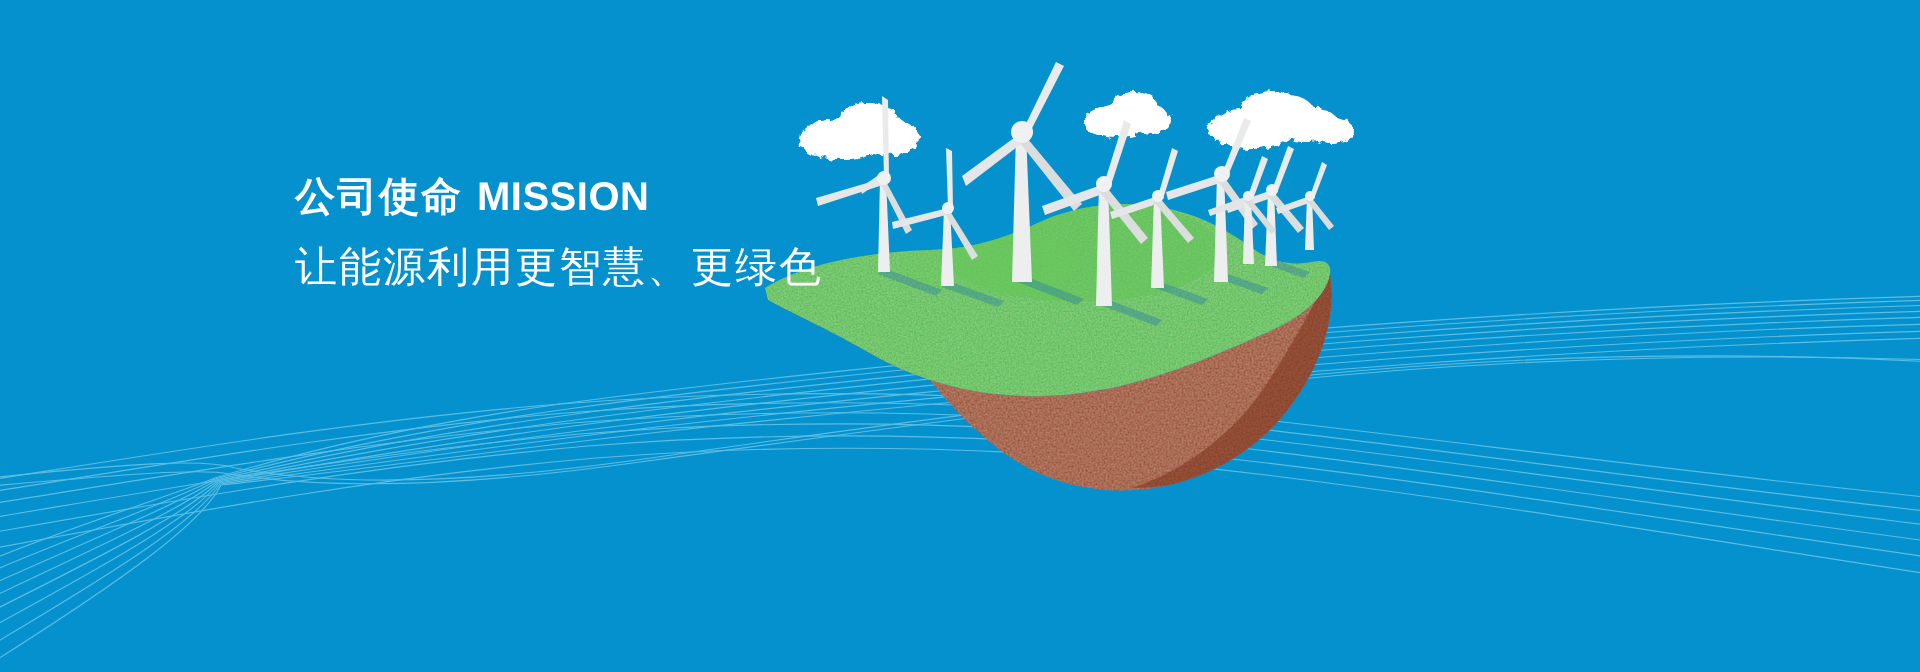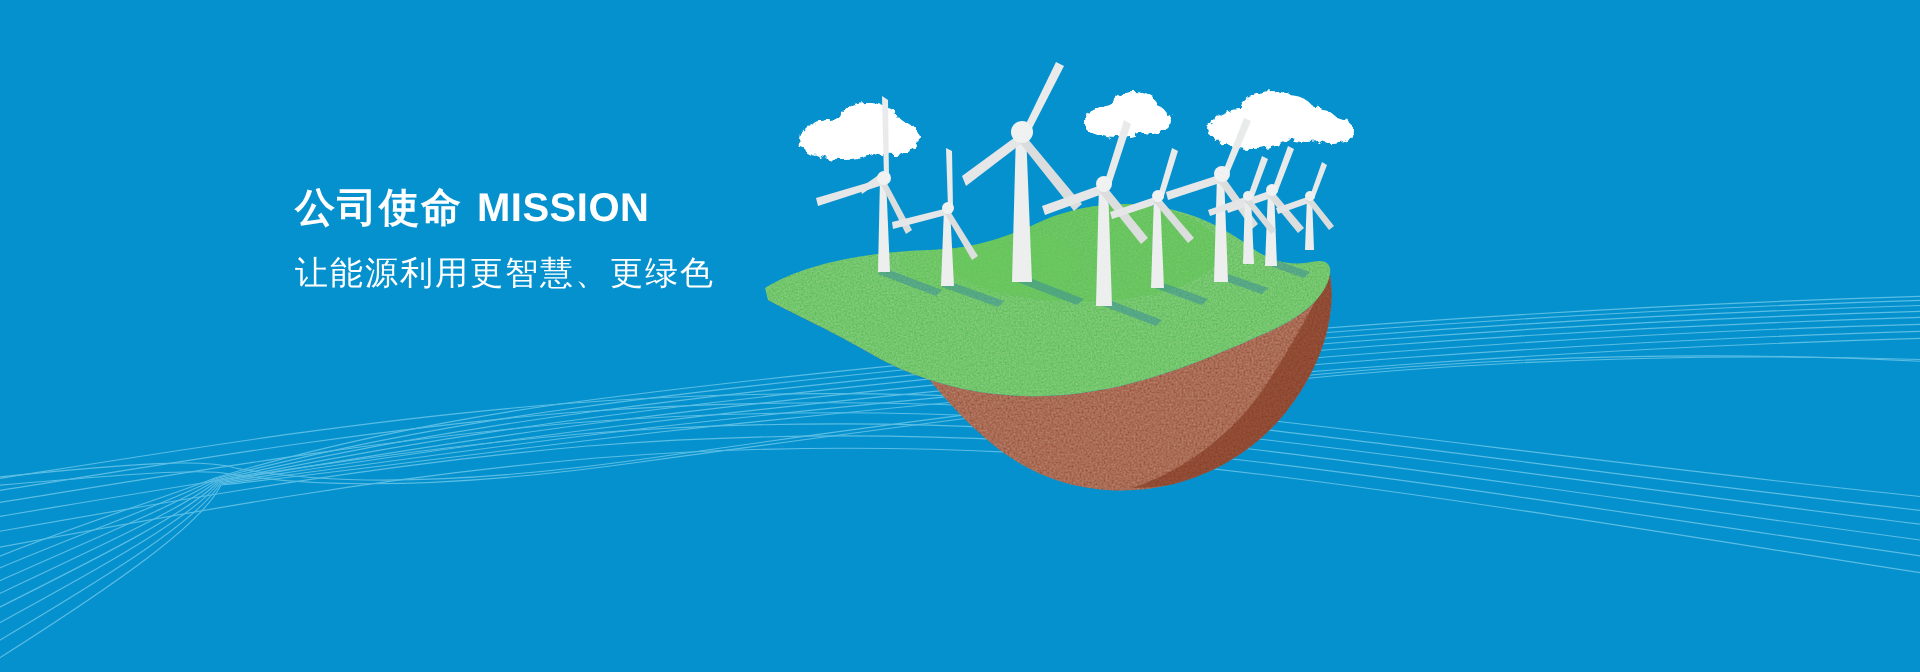--- a/index.html
+++ b/index.html
@@ -19,21 +19,21 @@
     position: absolute;
     top: 0;
     left: 0;
     width: 1920px;
     height: 672px;
     display: block;
   }
   #text-block {
     position: absolute;
     left: 295px;
-    top: 185px;
+    top: 174px;
     width: 700px;
     z-index: 5;
   }
   #mission-title {
     margin: 0;
     color: #ffffff;
     font-size: 40px;
     font-weight: bold;
     letter-spacing: 1px;
     line-height: 1.15;
@@ -47,26 +47,26 @@
   }
   #mission-title .en {
     font-family: "Liberation Sans", sans-serif;
     font-weight: bold;
     letter-spacing: 0.5px;
     margin-left: 14px;
   }
   #mission-sub {
     margin: 22px 0 0 0;
     color: #ffffff;
-    font-size: 33px;
+    font-size: 42px;
     font-weight: 400;
     letter-spacing: 2px;
     line-height: 1.2;
     white-space: nowrap;
-    font-family: Liberation Sans, sans-serif;
+    font-family: Liberation Serif, serif;
   }
 </style>
 </head>
 <body>
 
 <div id="banner">
 
   <svg id="bg-svg" viewBox="0 0 1920 672" preserveAspectRatio="none" aria-hidden="true">
     <rect x="0" y="0" width="1920" height="672" fill="#0591ce"></rect>
   </svg>

